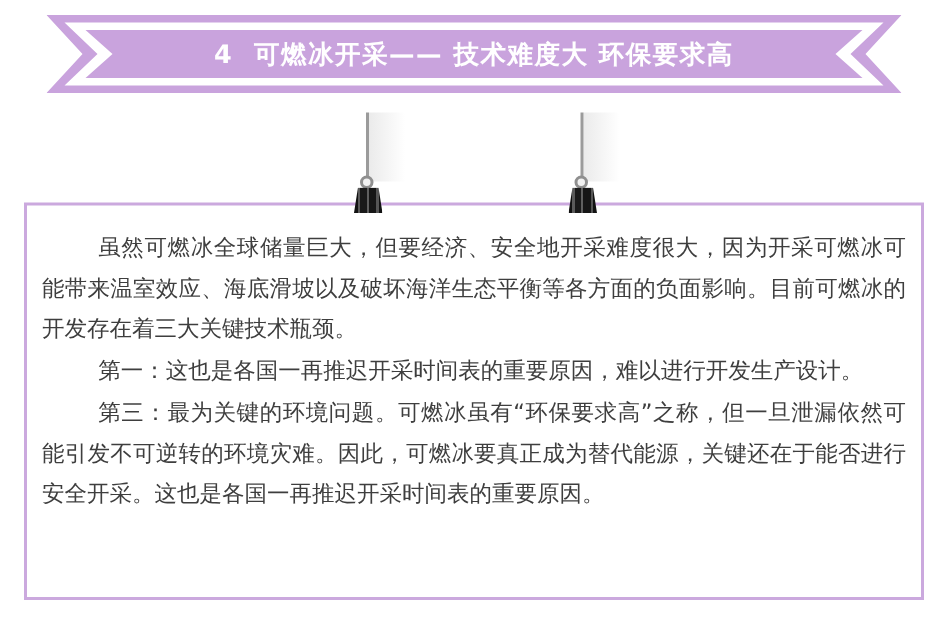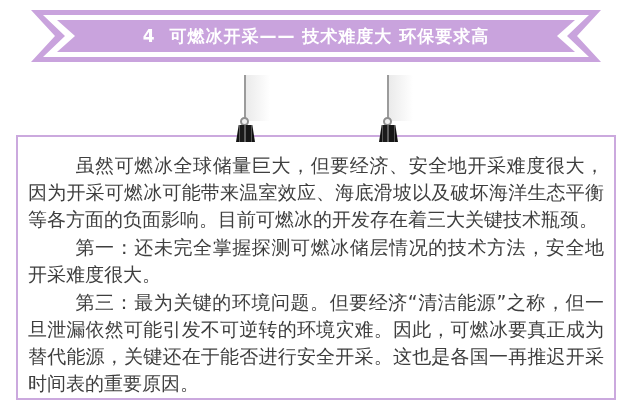--- a/index.html
+++ b/index.html
@@ -32,21 +32,21 @@
       #121212 0 14%, #5a5a5a 14% 22%, #1a1a1a 22% 44%,
       #606060 44% 52%, #161616 52% 78%, #555555 78% 86%, #121212 86% 100%);
   }
   
   .content-box{
     position:absolute;left:16px;top:135px;width:600px;height:265px;
     border:2px solid #cba9de;background:#ffffff;box-sizing:border-box;
     padding:15px 10px 0 10px;z-index:1;
   }
   .content-box p{
-    margin:0 0 1px 0;font-size:19px;line-height:27px;color:#3e3e3e;
+    margin:0 0 1px 0;font-size:15px;line-height:27px;color:#3e3e3e;
     text-indent:2.5em;text-align:justify;
   }
 </style>
 </head>
 <body>
 
 <div class="stage">
 
   <svg class="ribbon-svg" viewBox="0 0 570 52" xmlns="http://www.w3.org/2000/svg">
     <polygon points="0,0 570,0 546,26 570,52 0,52 24,26" fill="#c9a3dd"></polygon>
@@ -60,17 +60,17 @@
   <div class="clip-ring" style="left:240px"></div>
   <div class="clip-body" style="left:236px"></div>
 
   <div class="string-shade" style="left:389px"></div>
   <div class="string" style="left:387px"></div>
   <div class="clip-ring" style="left:383px"></div>
   <div class="clip-body" style="left:379px"></div>
 
   <div class="content-box">
     <p>虽然可燃冰全球储量巨大，但要经济、安全地开采难度很大，因为开采可燃冰可能带来温室效应、海底滑坡以及破坏海洋生态平衡等各方面的负面影响。目前可燃冰的开发存在着三大关键技术瓶颈。</p>
-    <p>第一：还未完全掌握探测可燃冰储层情况的技术方法，安全地开采难度很大。</p>
-    <p>第三：最为关键的环境问题。但要经济“清洁能源”之称，但一旦泄漏依然可能引发不可逆转的环境灾难。因此，可燃冰要真正成为替代能源，关键还在于能否进行安全开采。这也是各国一再推迟开采时间表的重要原因。</p>
+    <p>第一：这也是各国一再推迟开采时间表的重要原因，难以进行开发生产设计。</p>
+    <p>第三：最为关键的环境问题。可燃冰虽有“环保要求高”之称，但一旦泄漏依然可能引发不可逆转的环境灾难。因此，可燃冰要真正成为替代能源，关键还在于能否进行安全开采。这也是各国一再推迟开采时间表的重要原因。</p>
   </div>
 
 </div>
 
 </body></html>

